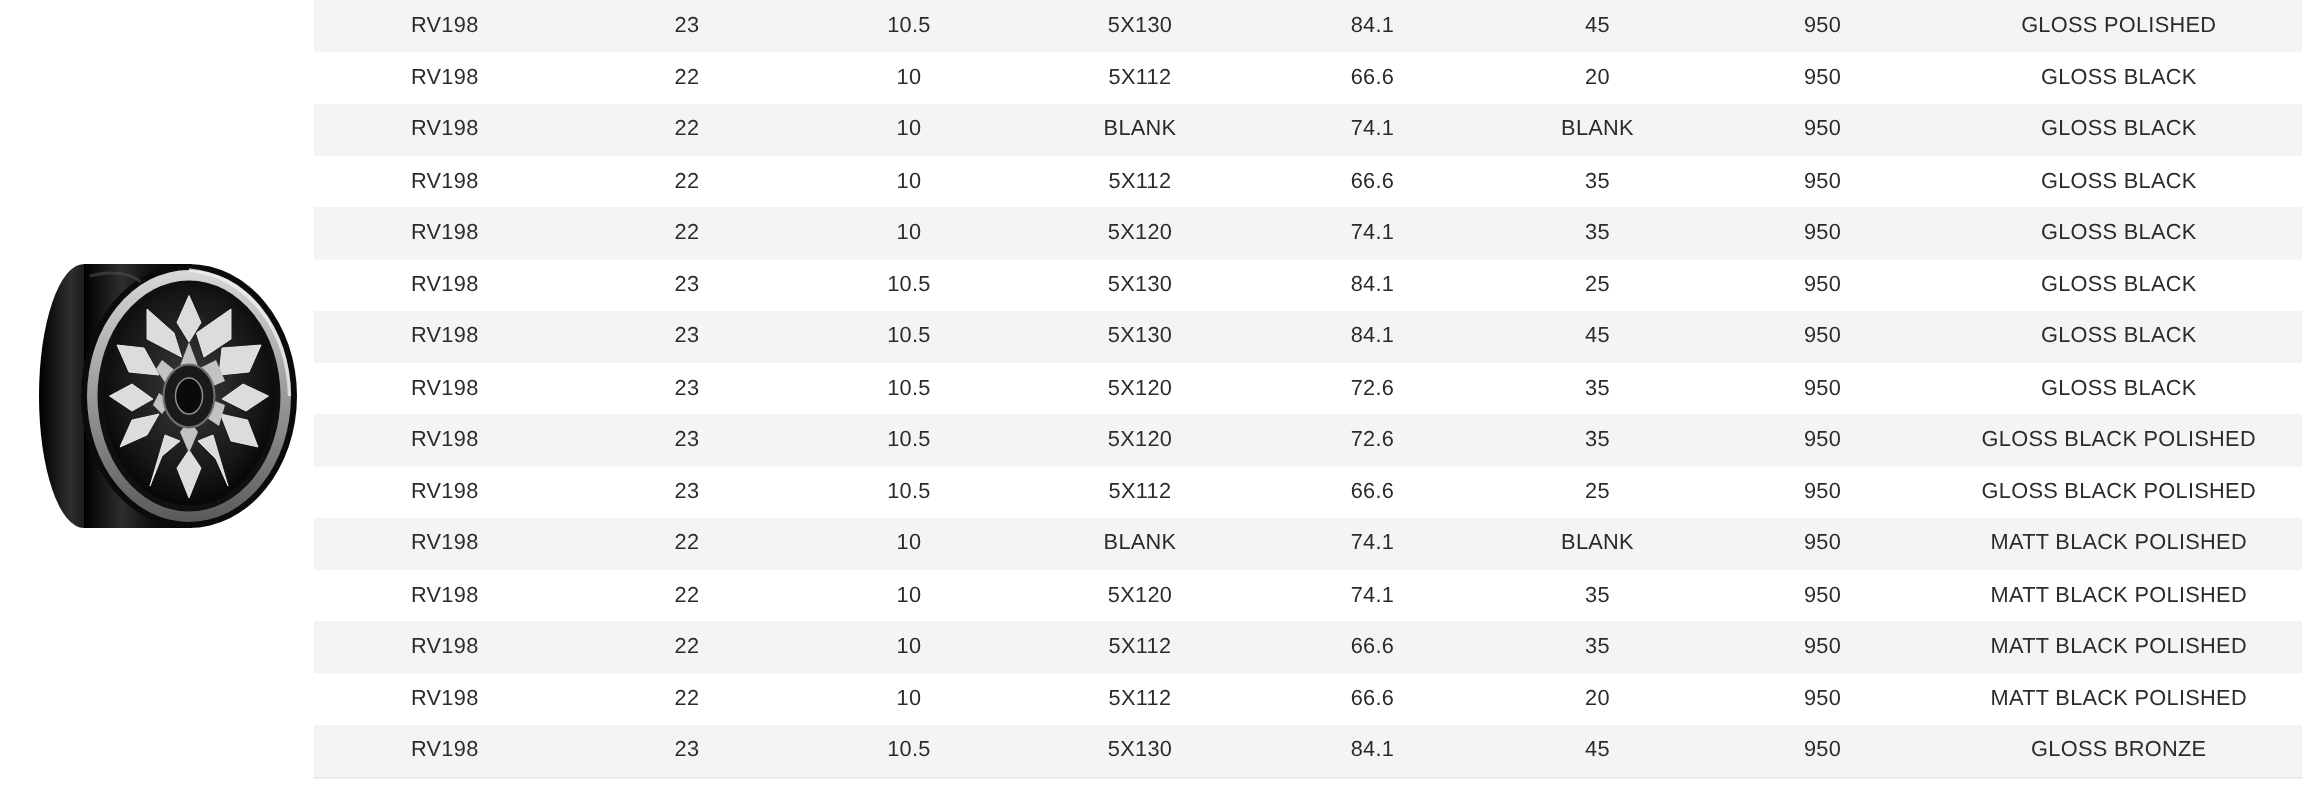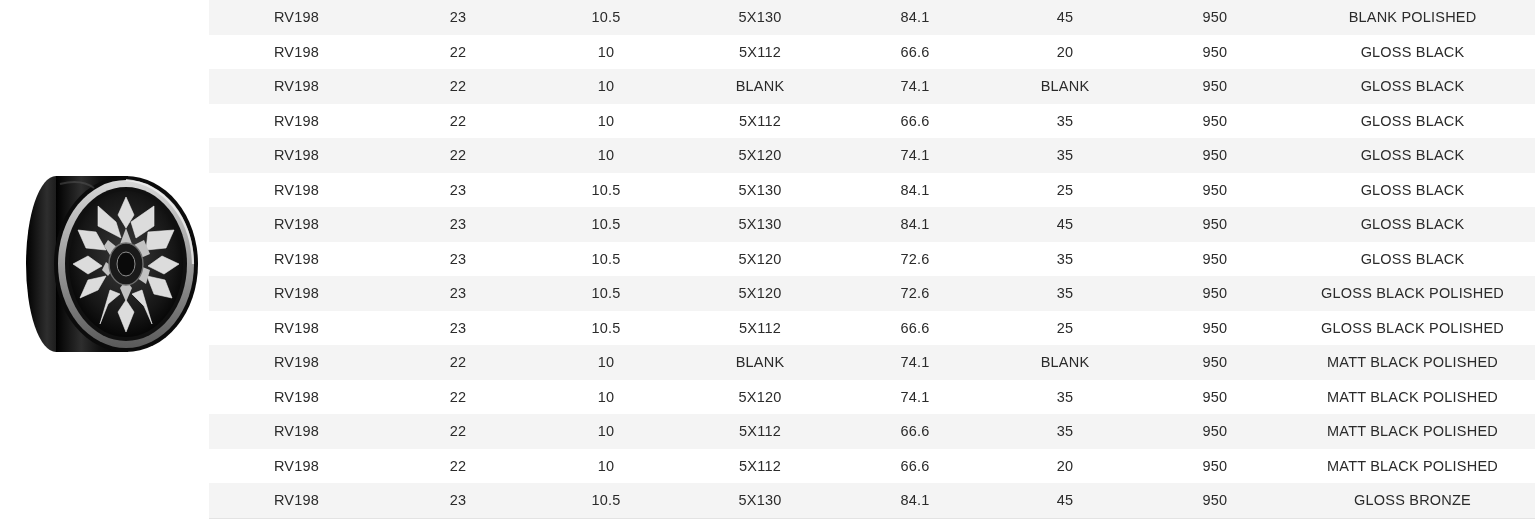--- a/index.html
+++ b/index.html
@@ -167,21 +167,21 @@
       </colgroup>
       <tbody>
         <tr class="row-alt">
           <td>RV198</td>
           <td>23</td>
           <td>10.5</td>
           <td>5X130</td>
           <td>84.1</td>
           <td>45</td>
           <td>950</td>
-          <td>BLANK POLISHED</td>
+          <td>GLOSS POLISHED</td>
         </tr>
         <tr class="row-plain">
           <td>RV198</td>
           <td>22</td>
           <td>10</td>
           <td>5X112</td>
           <td>66.6</td>
           <td>20</td>
           <td>950</td>
           <td>GLOSS BLACK</td>

